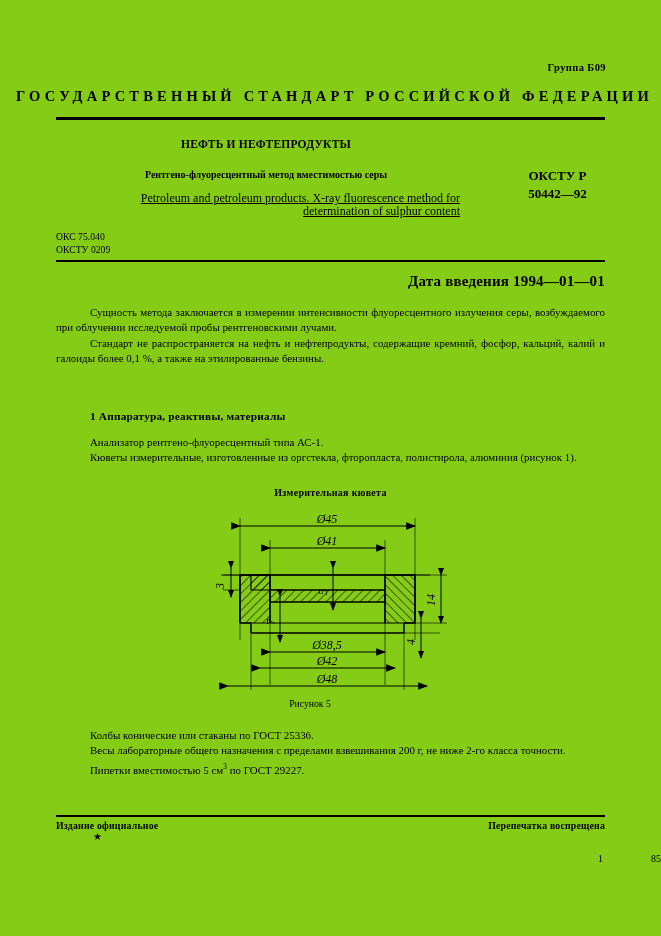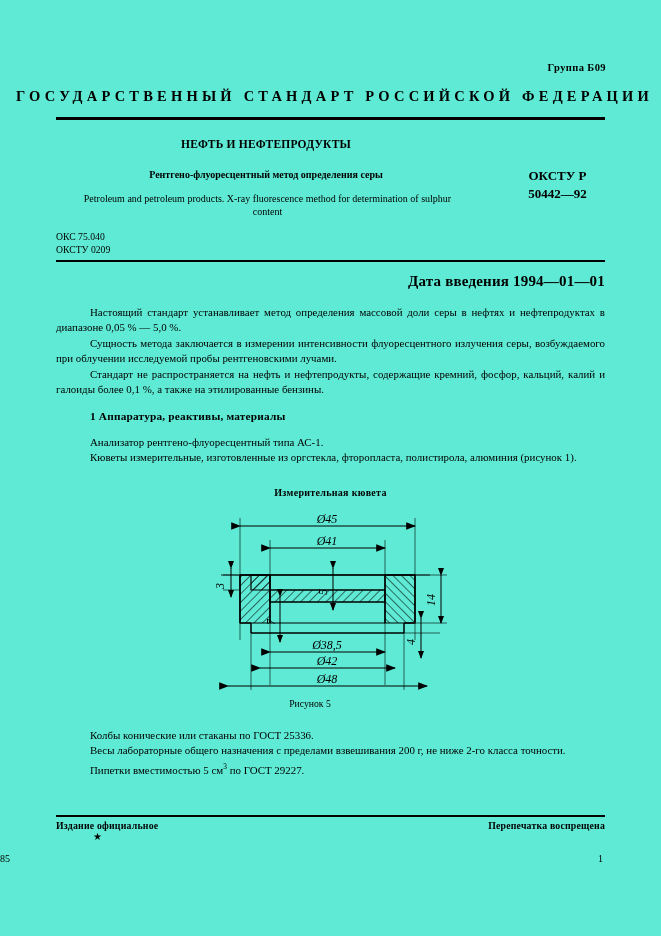--- a/index.html
+++ b/index.html
@@ -14,21 +14,21 @@
     font-family: "Liberation Serif", "DejaVu Serif", serif;
     color: #000000;
     overflow: hidden;
   }
 
   .page {
     position: absolute;
     left: 0; top: 0;
     width: 661px;
     height: 936px;
-    background: #5eead4;
+    background: #84cc16;
   }
 
   
   .group-code {
     position: absolute;
     right: 55px;
     top: 62px;
     font-size: 10.5px;
     font-weight: bold;
     letter-spacing: 0.4px;
@@ -74,24 +74,25 @@
     top: 169px;
     text-align: center;
     font-size: 10px;
     font-weight: bold;
   }
   .doc-en {
     position: absolute;
     left: 75px;
     width: 385px;
     top: 192px;
-    text-align: center;
-    font-size: 10px;
+    text-align: right;
+    font-size: 12px;
     line-height: 13px;
     font-weight: normal;
+    text-decoration: underline;
   }
 
   .gost-number {
     position: absolute;
     left: 470px;
     width: 175px;
     top: 167px;
     text-align: center;
     font-size: 13px;
     font-weight: bold;
@@ -187,21 +188,21 @@
     right: 56px;
     top: 820px;
     font-size: 9.8px;
     font-weight: bold;
     letter-spacing: 0.2px;
   }
   .page-num-center {
     position: absolute;
     left: 0; right: 0;
     top: 853px;
-    text-align: left;
+    text-align: right;
     font-size: 10px;
   }
   .page-num-right {
     position: absolute;
     right: 58px;
     top: 853px;
     font-size: 10px;
   }
 
   sub { font-size: 0.68em; }
@@ -213,40 +214,39 @@
 <div class="page">
 
   <div class="group-code">Группа Б09</div>
 
   <div class="gost-title">ГОСУДАРСТВЕННЫЙ СТАНДАРТ РОССИЙСКОЙ ФЕДЕРАЦИИ</div>
 
   <div class="rule-thick rule-top"></div>
 
   <div class="doc-name">НЕФТЬ И НЕФТЕПРОДУКТЫ</div>
 
-  <div class="doc-sub">Рентгено-флуоресцентный метод определения серы</div>
+  <div class="doc-sub">Рентгено-флуоресцентный метод вместимостью серы</div>
 
   <div class="doc-en">Petroleum and petroleum products. X-ray fluorescence method for determination of sulphur content</div>
 
   <div class="gost-number">
     <div>ОКСТУ Р</div>
     <div>50442—92</div>
   </div>
 
   <div class="oks">
     <div>ОКС 75.040</div>
     <div>ОКСТУ 0209</div>
   </div>
 
   <div class="rule-thick rule-mid"></div>
 
   <div class="date-intro">Дата введения  1994—01—01</div>
 
   <div class="body-block blk-1">
-    <p>Настоящий стандарт устанавливает метод определения массовой доли серы в нефтях и нефтепродуктах в диапазоне 0,05 % — 5,0 %.</p>
     <p>Сущность метода заключается в измерении интенсивности флуоресцентного излучения серы, возбуждаемого при облучении исследуемой пробы рентгеновскими лучами.</p>
     <p>Стандарт не распространяется на нефть и нефтепродукты, содержащие кремний, фосфор, кальций, калий и галоиды более 0,1 %, а также на этилированные бензины.</p>
   </div>
 
   <div class="sec-head">1 Аппаратура, реактивы, материалы</div>
 
   <div class="body-block blk-2">
     <p>Анализатор рентгено-флуоресцентный типа АС-1.</p>
     <p>Кюветы  измерительные, изготовленные из оргстекла, фторопласта, полистирола, алюминия (рисунок 1).</p>
   </div>

